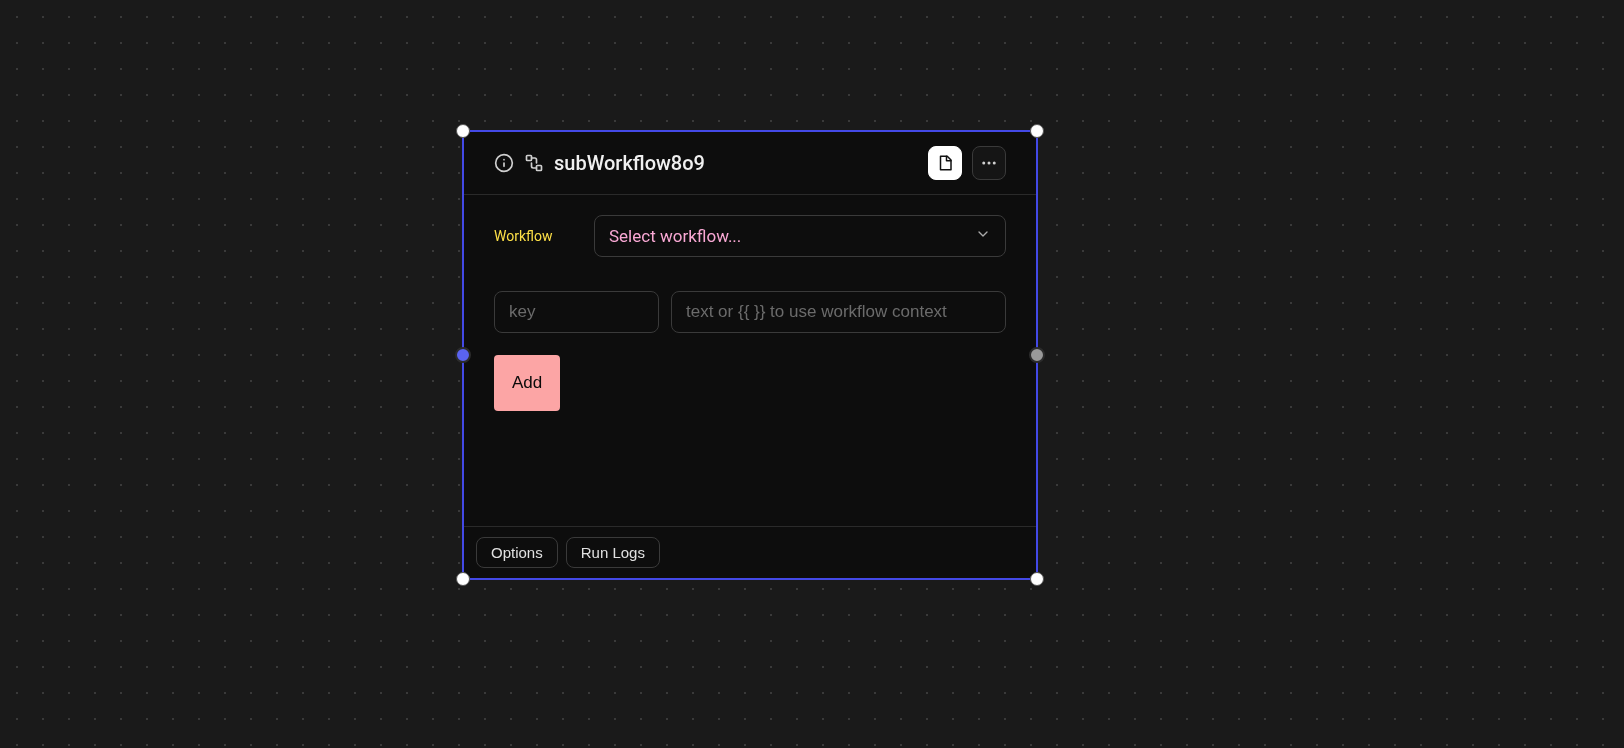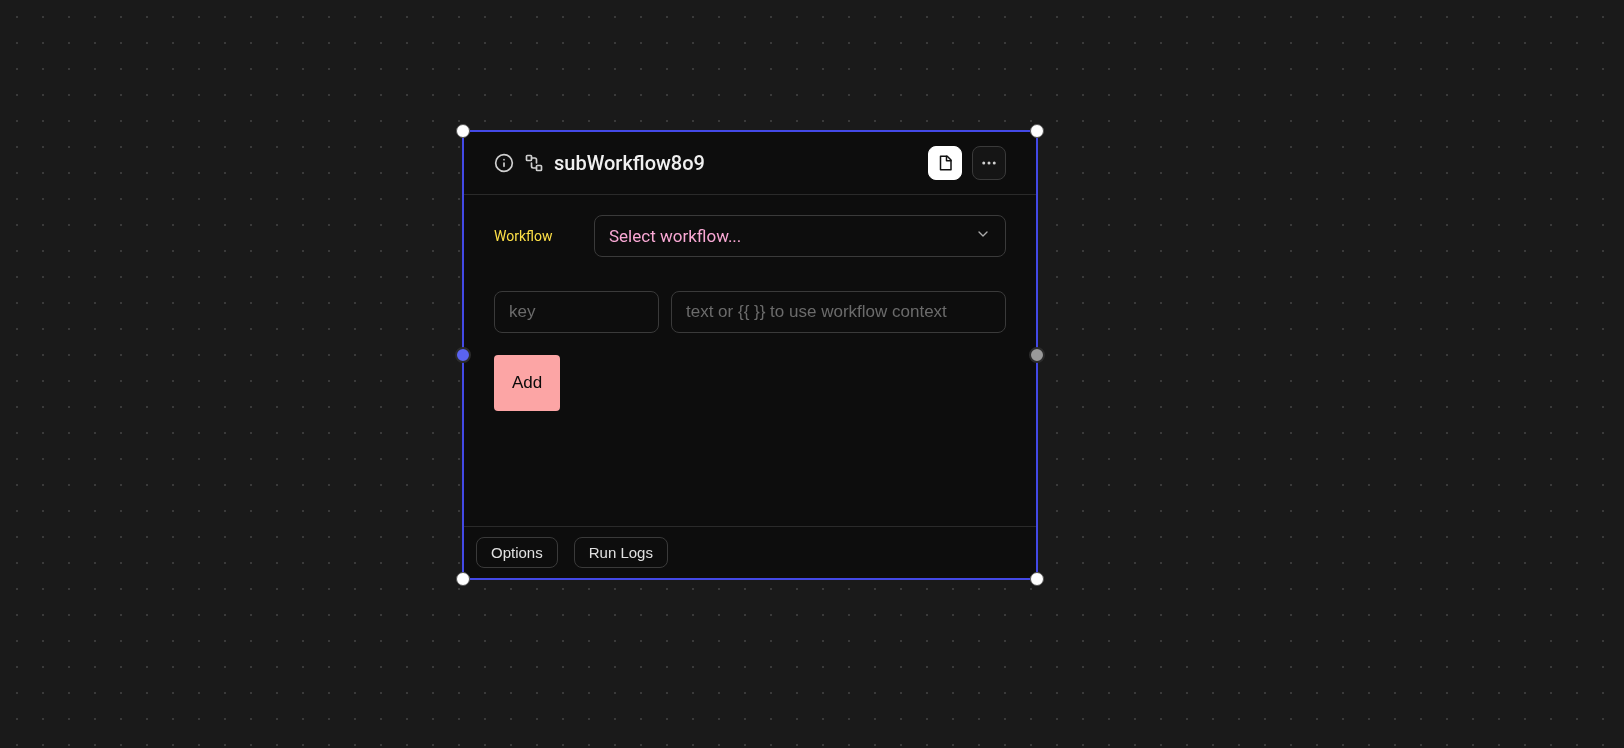--- a/index.html
+++ b/index.html
@@ -147,21 +147,21 @@
     border: none;
     border-radius: 4px;
     padding: 18px 18px;
     cursor: pointer;
     margin-top: 8px;
   }
   .node-footer {
     border-top: 1px solid #2a2a2a;
     padding: 10px 12px;
     display: flex;
-    gap: 16px;
+    gap: 8px;
   }
   .footer-btn {
     background: #0d0d0d;
     border: 1px solid #3a3a3a;
     color: #e0e0e0;
     font-size: 15px;
     padding: 6px 14px;
     border-radius: 8px;
     cursor: pointer;
   }

